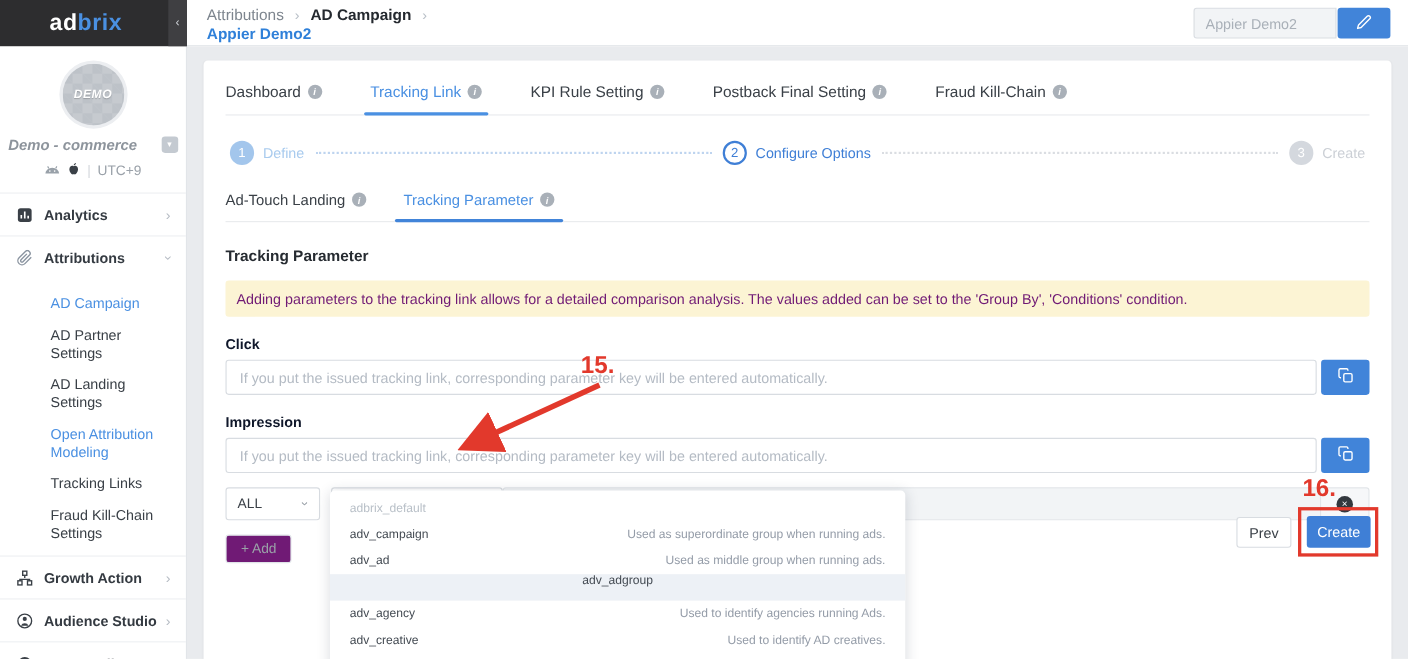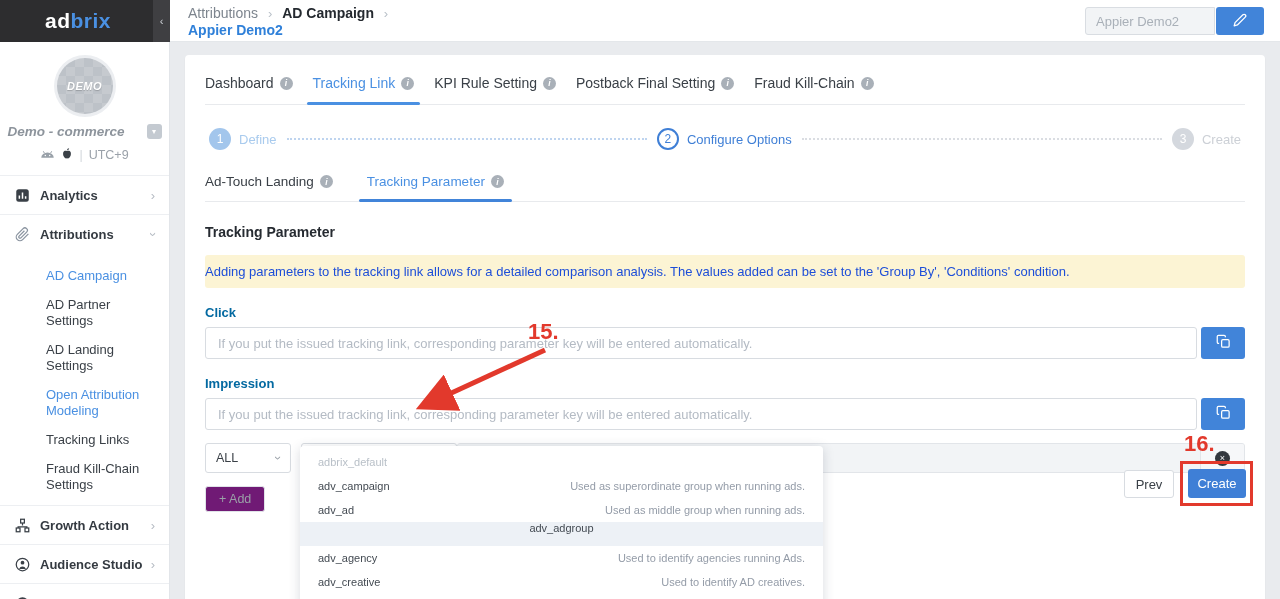--- a/index.html
+++ b/index.html
@@ -45,21 +45,21 @@
   .chev-right { display:inline-block; }
   .chev-down { display:inline-block; transform:rotate(90deg); }
   .submenu { list-style:none; padding:2px 10px 12px 46px; }
   .submenu li { font-size:13px; color:#3a4047; line-height:16px; margin-top:13px; cursor:pointer; }
   .submenu li.blue { color:#4a90e2; }
 
   
   .main { position:absolute; left:170px; top:42px; width:1110px; height:557px; background:#e9ebee; }
   .card { position:absolute; left:15px; top:13px; width:1080px; height:560px; background:#fff; border-radius:4px 4px 0 0; box-shadow:0 1px 2px rgba(0,0,0,.06); padding:0 20px; }
 
-  .tabs { display:flex; gap:20px; padding-top:20px; border-bottom:1px solid #e8eaed; }
+  .tabs { display:flex; gap:44px; padding-top:20px; border-bottom:1px solid #e8eaed; }
   .tab { position:relative; padding-bottom:13px; font-size:14px; color:#3a4047; display:flex; align-items:center; gap:6px; cursor:pointer; }
   .tab.active { color:#4a90e2; }
   .tab.active::after { content:""; position:absolute; left:-6px; right:-6px; bottom:-1px; height:3px; background:#4a90e2; border-radius:2px; }
   .info-dot { width:13px; height:13px; border-radius:50%; background:#a9b0b8; color:#fff; font-size:8.5px; font-weight:bold; font-style:italic; display:inline-flex; align-items:center; justify-content:center; }
 
   .stepper { display:flex; align-items:center; gap:10px; margin-top:23px; padding:0 4px; }
   .step { display:flex; align-items:center; gap:8px; white-space:nowrap; }
   .step-circle { width:22px; height:22px; border-radius:50%; display:flex; align-items:center; justify-content:center; font-size:12px; }
   .step.done .step-circle { background:#a3c6ec; color:#fff; }
   .step.done .step-label { color:#a9cbee; font-size:13px; }
@@ -69,23 +69,23 @@
   .step.pending .step-label { color:#ccd0d6; font-size:13px; }
   .leader { flex:1; border-top:2px dotted #dadde2; }
   .leader.blue { border-top-color:#bed4ef; }
 
   .subtabs { display:flex; gap:34px; margin-top:24px; border-bottom:1px solid #e8eaed; }
   .subtab { position:relative; padding-bottom:12px; font-size:13.5px; color:#3a4047; display:flex; align-items:center; gap:6px; cursor:pointer; }
   .subtab.active { color:#4a90e2; }
   .subtab.active::after { content:""; position:absolute; left:-8px; right:-8px; bottom:-1px; height:3px; background:#4184d9; border-radius:2px; }
 
   .section-title { margin-top:22px; font-size:14px; font-weight:bold; color:#262b31; }
-  .notice { margin-top:15px; background:#fcf4d4; border-radius:3px; padding:9px 0; font-size:13px; color:#1d4ed8; }
-
-  .field-label { margin-top:17px; font-size:13px; font-weight:bold; color:#0369a1; }
+  .notice { margin-top:15px; background:#fcf4d4; border-radius:3px; padding:9px 10px; font-size:13px; color:#701a75; }
+
+  .field-label { margin-top:17px; font-size:13px; font-weight:bold; color:#0f172a; }
   .input-row { margin-top:7px; display:flex; align-items:stretch; gap:4px; }
   .text-input { flex:1; height:32px; border:1px solid #d8dce1; border-radius:3px; padding:0 12px; font-size:13px; color:#3a4047; background:#fff; }
   .text-input::placeholder { color:#b4bbc4; }
   .copy-btn { width:44px; height:32px; background:#4184d9; border:none; border-radius:3px; display:flex; align-items:center; justify-content:center; cursor:pointer; }
 
   .param-row { margin-top:13px; display:flex; align-items:stretch; height:30px; }
   .select-box { display:flex; align-items:center; justify-content:space-between; border:1px solid #d8dce1; border-radius:3px; background:#fff; padding:0 10px; cursor:pointer; }
   .select-all { width:86px; margin-right:10px; }
   .select-all .sel-text { font-size:12.5px; color:#3a4047; }
   .select-key { width:156px; margin-right:0; }

